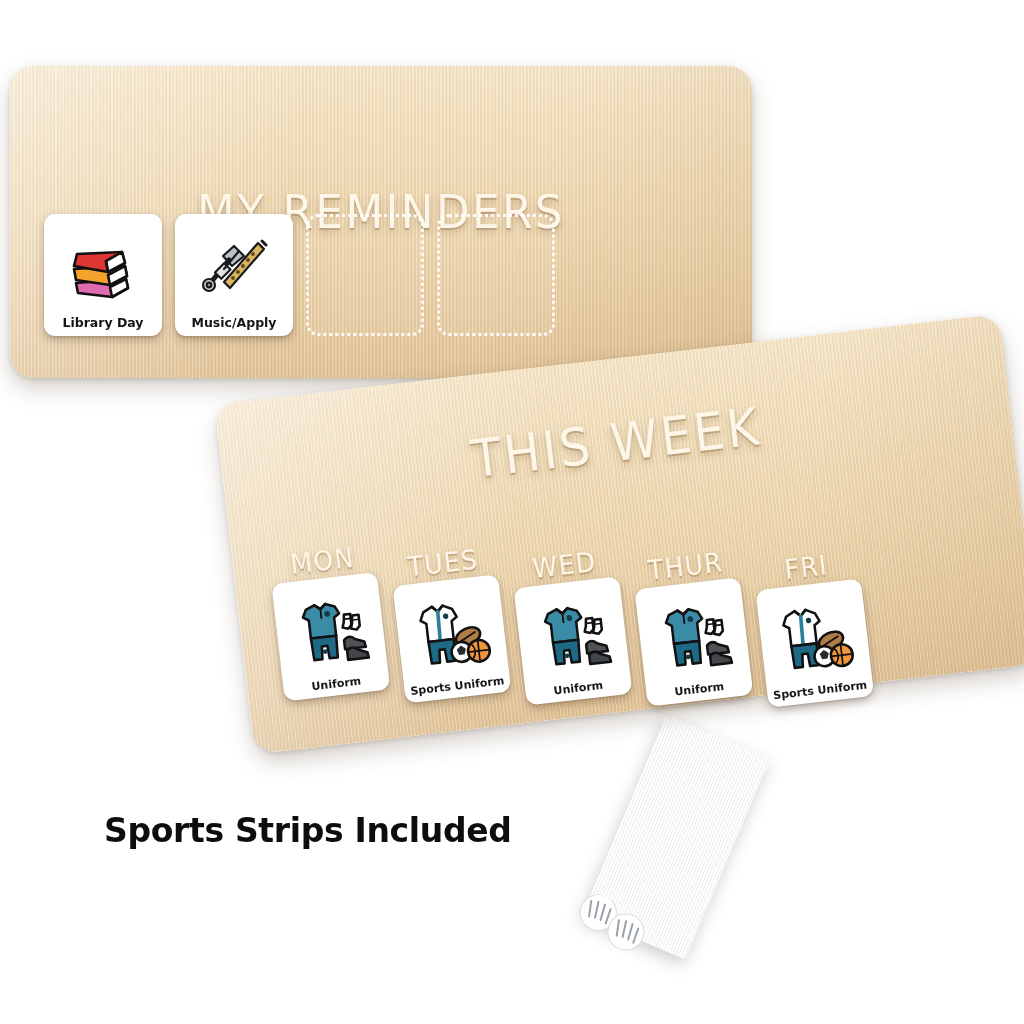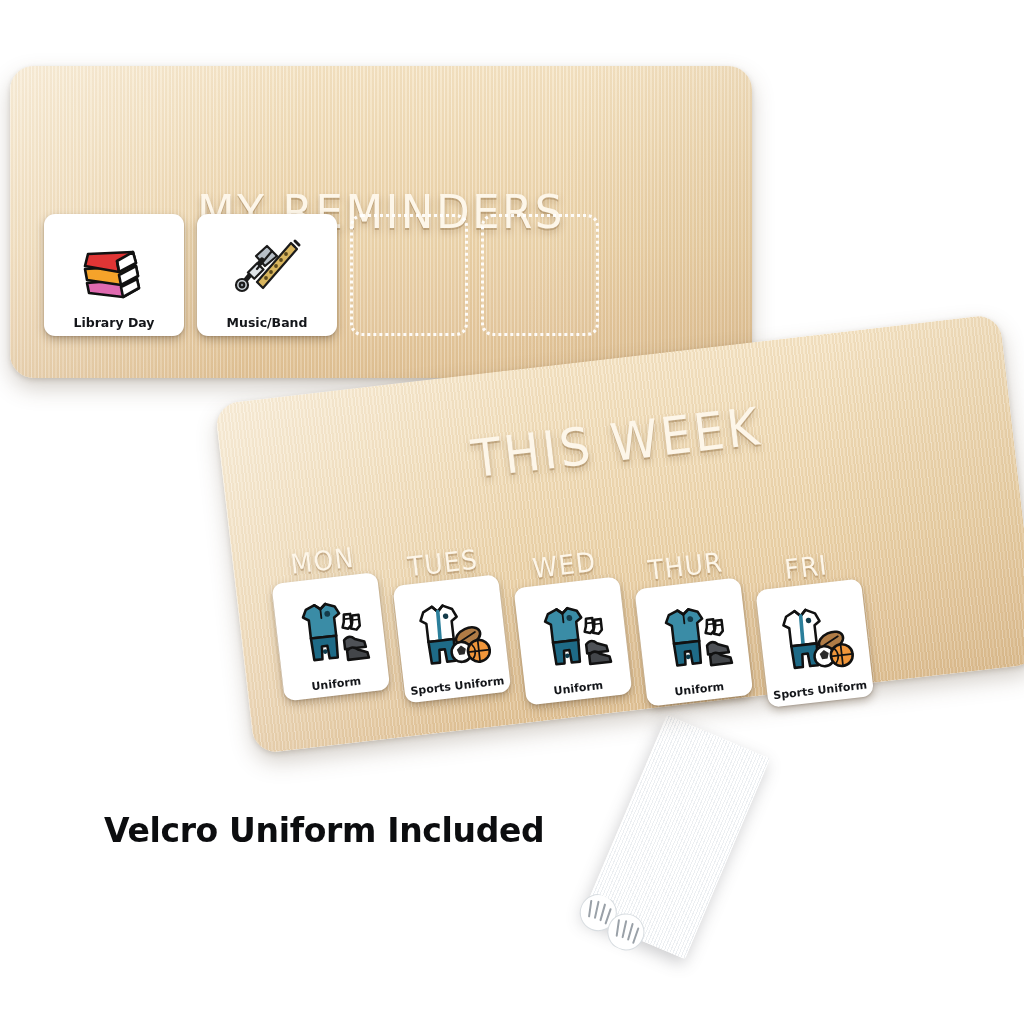--- a/index.html
+++ b/index.html
@@ -87,21 +87,21 @@
   }
   
   .week-col:nth-child(1){margin-top:0px;}
   .week-col:nth-child(2){margin-top:16px;}
   .week-col:nth-child(3){margin-top:32px;}
   .week-col:nth-child(4){margin-top:47px;}
   .week-col:nth-child(5){margin-top:62px;}
 
   
   .card{
-    width:140px;height:122px;
+    width:118px;height:122px;
     background:#ffffff;
     border-radius:11px;
     box-shadow:0 4px 9px rgba(80,60,35,.34), 0 1px 2px rgba(80,60,35,.22);
     display:flex;flex-direction:column;
     align-items:center;justify-content:flex-start;
     padding-top:6px;box-sizing:border-box;
     position:relative;
     overflow:hidden;
   }
   .card.wk{width:106px;height:118px;}
@@ -209,21 +209,21 @@
                 <circle cx="57" cy="21" r="1.9"></circle>
                 <circle cx="52" cy="27" r="1.9"></circle>
                 <circle cx="47" cy="33" r="1.9"></circle>
                 <circle cx="42" cy="39" r="1.9"></circle>
                 <circle cx="37" cy="45" r="1.9"></circle>
               </g>
               <path d="M66 8 L70 12" fill="none" stroke-width="3"></path>
             </g>
           </svg>
         </div>
-        <div class="card-label">Music/Band</div>
+        <div class="card-label">Music/Apply</div>
       </div>
 
       <div class="slot-empty"></div>
 
 
       <div class="slot-empty"></div>
     </div>
   </div>
 
   <div class="board" id="board-week">
@@ -379,16 +379,16 @@
           <path d="M29 9 L30 24"></path>
         <path d="M41 16 L45 31"></path>
           <path d="M48 14 L51 30"></path>
         <path d="M55 14 L57 30"></path>
           <path d="M62 16 L63 31"></path>
       </g>
     </svg>
   </div>
 
   <div id="caption">
-    <div>Velcro Uniform Included</div>
+    <div>Sports Strips Included</div>
   </div>
 
 </div>
 
 </body></html>

